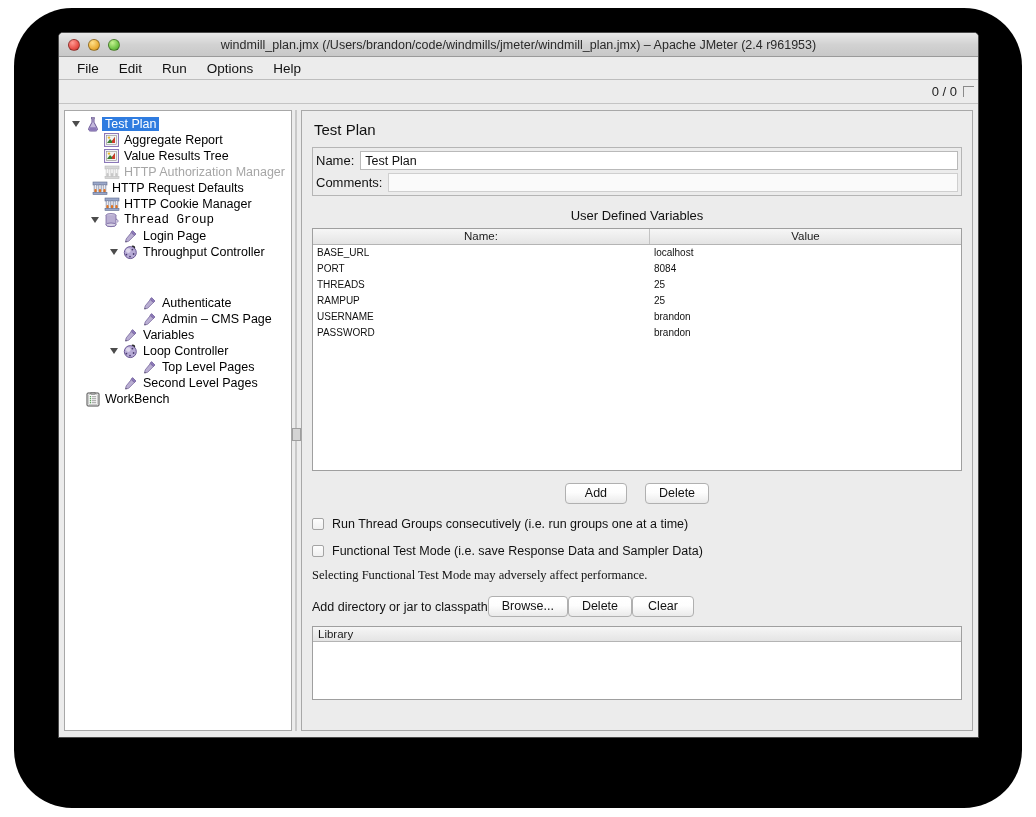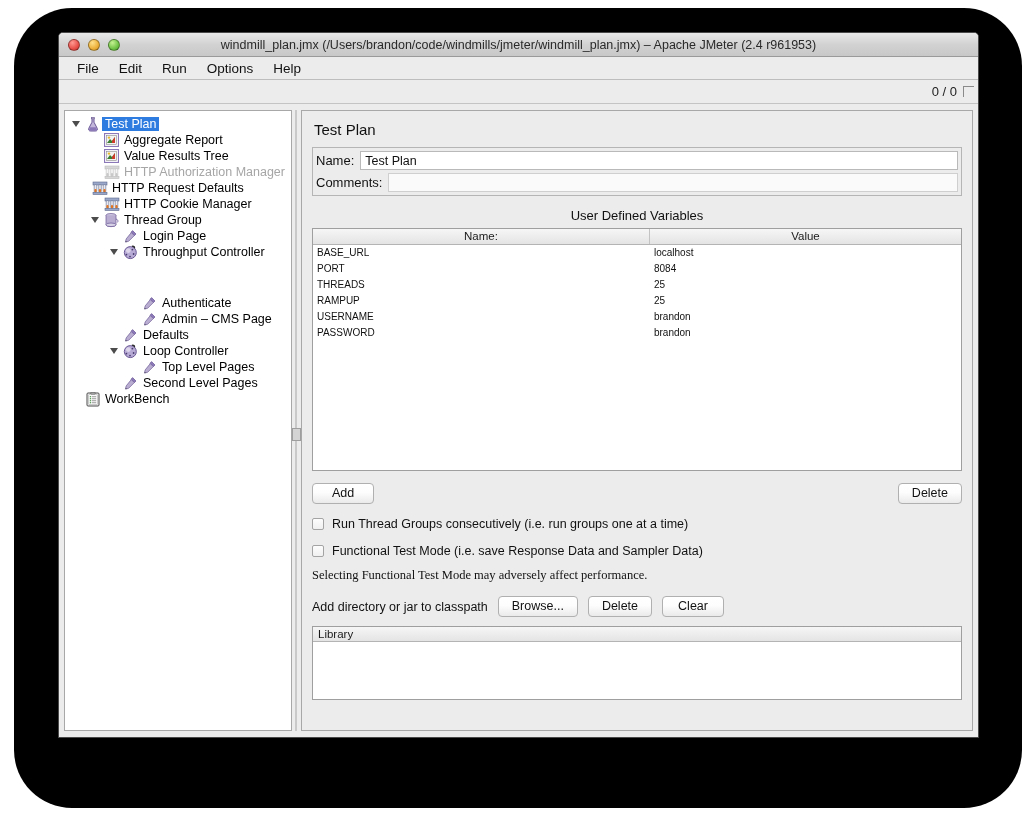--- a/index.html
+++ b/index.html
@@ -229,21 +229,21 @@
     font-size: 10px;
     color: #111;
     line-height: 16px;
     padding-left: 4px;
     overflow: hidden;
     white-space: nowrap;
   }
   .udv-row .td.name { width: 52%; }
   .udv-row .td.value { flex: 1; }
   
-  .btn-row { display: flex; justify-content: space-between; gap: 18px; margin-top: 12px; }
+  .btn-row { display: flex; justify-content: center; gap: 18px; margin-top: 12px; }
   .jbtn {
     background: linear-gradient(to bottom,#ffffff 0%,#fdfdfd 45%,#eaeaea 100%);
     border: 1px solid #b0b0b0;
     border-radius: 4px;
     font-size: 12.5px;
     color: #111;
     padding: 2px 13px 3px 13px;
     min-width: 62px;
     text-align: center;
     cursor: default;
@@ -260,21 +260,20 @@
     margin-right: 8px;
     flex: none;
   }
   .cb-label { font-size: 12.5px; color: #111; }
   #perf-note { font-size: 12.5px; color: #111; margin-top: 10px; font-family: Liberation Serif, serif; }
   
   #classpath-row {
     display: flex;
     align-items: center;
     margin-top: 13px;
-    gap: 10px;
   }
   #classpath-label { font-size: 12.5px; color: #111; }
   #library-box {
     margin-top: 9px;
     border: 1px solid #9f9f9f;
     background: #ffffff;
     height: 74px;
     overflow: hidden;
   }
   .lib-head {
@@ -412,21 +411,21 @@
                 <g fill="#e2731f">
                   <rect x="2.4" y="8" width="2.2" height="3.3" rx="1.1"></rect>
                   <rect x="6.9" y="8" width="2.2" height="3.3" rx="1.1"></rect>
                   <rect x="11.4" y="8" width="2.2" height="3.3" rx="1.1"></rect>
                 </g>
                 <rect x="1" y="11.3" width="14" height="2.2" fill="#9aa7c9" stroke="#5d6a8c" stroke-width=".6"></rect>
               </svg>
             </span>
             <span class="lbl">HTTP Cookie Manager</span>
           </div>
-          <div class="tree-row" style="padding-left: 22px;">
+          <div class="tree-row" style="padding-left: 22px; font-family: Liberation Mono, monospace;">
             <span class="toggle">
               <span class="tri"></span>
             </span>
             <span class="ico">
               <svg width="15" height="15" viewBox="0 0 15 15">
                 <ellipse cx="7" cy="2.3" rx="5" ry="1.8" fill="#cfc8e0" stroke="#6a5795" stroke-width=".7"></ellipse>
                 <path d="M2 2.3v9.5c0 1 2.2 1.8 5 1.8s5-.8 5-1.8V2.3" fill="#b9aed2" stroke="#6a5795" stroke-width=".7"></path>
                 <ellipse cx="7" cy="11.8" rx="5" ry="1.8" fill="#d8d2e6" stroke="#6a5795" stroke-width=".7"></ellipse>
                 <path d="M12 6c2 .6 2.4 2.2 1.4 3.4" fill="none" stroke="#7a6aa2" stroke-width="1"></path>
               </svg>
@@ -487,21 +486,21 @@
           </div>
           <div class="tree-row" style="padding-left: 41px;">
             <span class="toggle"></span>
             <span class="ico">
               <svg width="15" height="15" viewBox="0 0 15 15">
                 <path d="M9.6 1.6l3.4 3.4-1.6 1.6-3.4-3.4z" fill="#8b78b8" stroke="#6a5795" stroke-width=".7"></path>
                 <path d="M8.3 3.6l3 3-5.7 5.7-3.2.8.8-3.2z" fill="#b9aed2" stroke="#6a5795" stroke-width=".7"></path>
                 <path d="M2.4 12.2l.9-.2.3.3-.2.9z" fill="#4a4a4a"></path>
               </svg>
             </span>
-            <span class="lbl">Defaults</span>
+            <span class="lbl">Variables</span>
           </div>
           <div class="tree-row" style="padding-left: 41px;">
             <span class="toggle">
               <span class="tri"></span>
             </span>
             <span class="ico">
               <svg width="15" height="15" viewBox="0 0 15 15">
                 <circle cx="7.3" cy="7.6" r="6" fill="#b7abd6" stroke="#6a5795" stroke-width="1"></circle>
                 <circle cx="5.3" cy="5.6" r="2.4" fill="#e6e1f0" opacity=".8"></circle>
                 <g fill="#4b3d70">

